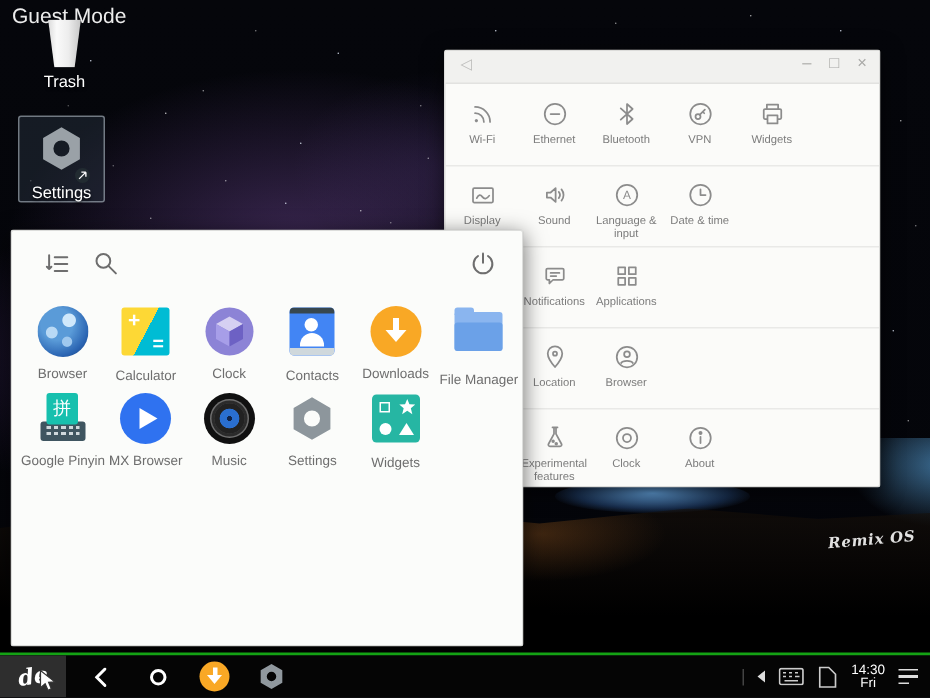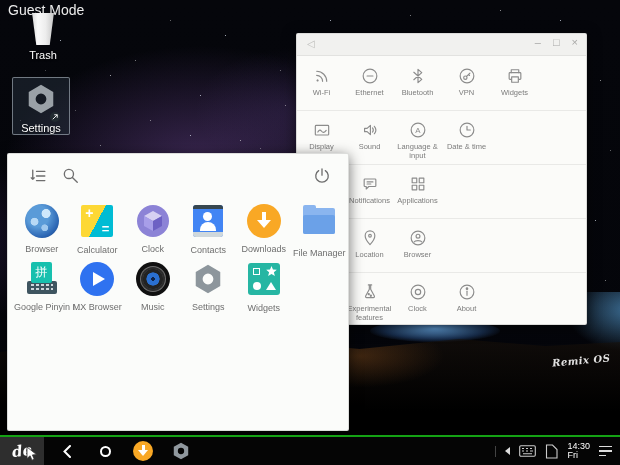--- a/index.html
+++ b/index.html
@@ -132,21 +132,21 @@
   .tb-btn { width:38px; display:flex; align-items:center; justify-content:center; cursor:default; }
   .home-circle { width:11px; height:11px; border:2px solid #fff; border-radius:50%; }
   .task-down { width:20px; height:20px; border-radius:50%; background:#f9a825; position:relative; }
   .task-down .stem { position:absolute; left:8.5px; top:4px; width:3px; height:5px; background:#fff; }
   .task-down .tri { position:absolute; left:5px; top:9px; width:0; height:0;
     border-left:5px solid transparent; border-right:5px solid transparent; border-top:6px solid #fff; }
   .tb-right { position:absolute; right:0; top:0; height:28px; display:flex; align-items:center; gap:9px; padding-right:8px; }
   .tb-divider { width:1px; height:11px; background:rgba(255,255,255,.25); }
   .tray-tri { width:0; height:0; border-top:4px solid transparent; border-bottom:4px solid transparent;
     border-right:5px solid #ddd; }
-  .clock { color:#fff; font-size:9px; line-height:9.5px; cursor:default; }
+  .clock { text-align:center; color:#fff; font-size:9px; line-height:9.5px; cursor:default; }
   .menu-ic { display:flex; flex-direction:column; gap:3px; }
   .menu-ic div { height:1.5px; background:#ddd; }
   .m1{width:13px;} .m2{width:13px;} .m3{width:7px;}
 
   .cursor { position:absolute; left:26px; top:446px; z-index:100; pointer-events:none; }
 </style>
 </head>
 <body>
 
 <div class="screen">

